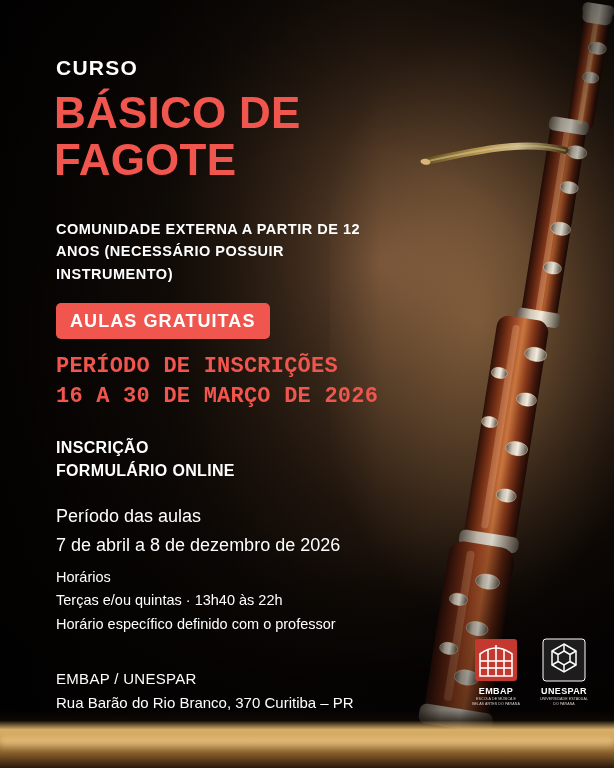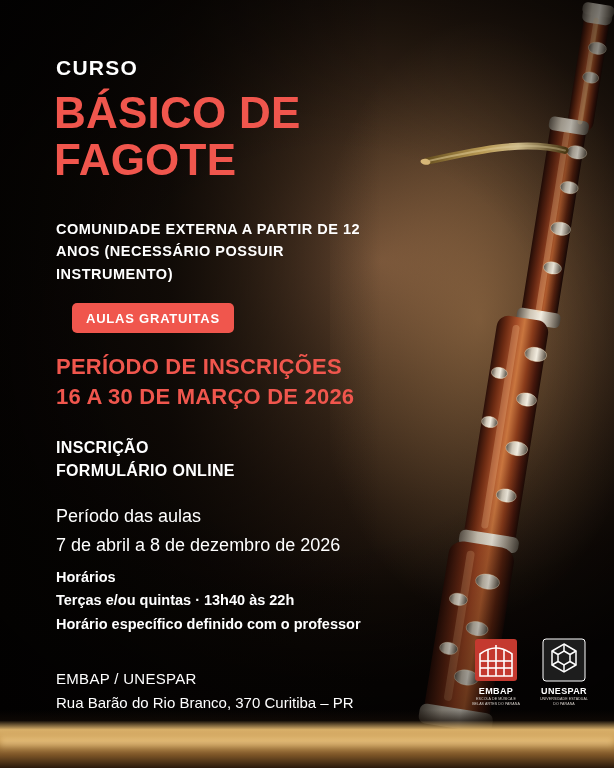--- a/index.html
+++ b/index.html
@@ -81,52 +81,52 @@
     font-size: 14.5px; line-height: 1.55; font-weight: bold;
     letter-spacing: 0.035em;
     color: #ffffff;
     text-transform: uppercase;
   }
 
   .badge {
     position: absolute; top: 291px; left: 0;
     background: #f0564d;
     color: #ffffff;
-    font-size: 13px; font-weight: bold; letter-spacing: 0.06em;
+    font-size: 18px; font-weight: bold; letter-spacing: 0.06em;
     padding: 8px 14px 7px 14px;
     border-radius: 5px;
     text-transform: uppercase;
-    margin-left: 16px;
   }
 
   .period {
     position: absolute; top: 340px; left: 0;
     color: #f0564d;
     font-size: 22px; font-weight: bold; line-height: 1.35;
     letter-spacing: 0.01em;
+    font-family: Liberation Mono, monospace;
   }
   .period .l2 { display: block; }
 
   .inscricao {
     position: absolute; top: 424px; left: 0;
     color: #ffffff;
     font-size: 16px; font-weight: bold; line-height: 1.45;
     letter-spacing: 0.02em;
   }
   .inscricao .l2 { display: block; }
 
   .block-aulas {
     position: absolute; top: 490px; left: 0;
     color: #ffffff;
     font-size: 18px; line-height: 1.62; font-weight: normal;
   }
   .block-horarios {
     position: absolute; top: 554px; left: 0;
     color: #ffffff;
-    font-size: 14.5px; line-height: 1.62; font-weight: bold;
+    font-size: 14.5px; line-height: 1.62; font-weight: normal;
   }
   .block-address {
     position: absolute; top: 655px; left: 0;
     color: #ffffff;
     font-size: 15px; line-height: 1.62; font-weight: normal;
   }
   .block-address .l1 { letter-spacing: 0.02em; }
 
   
   .logos {

